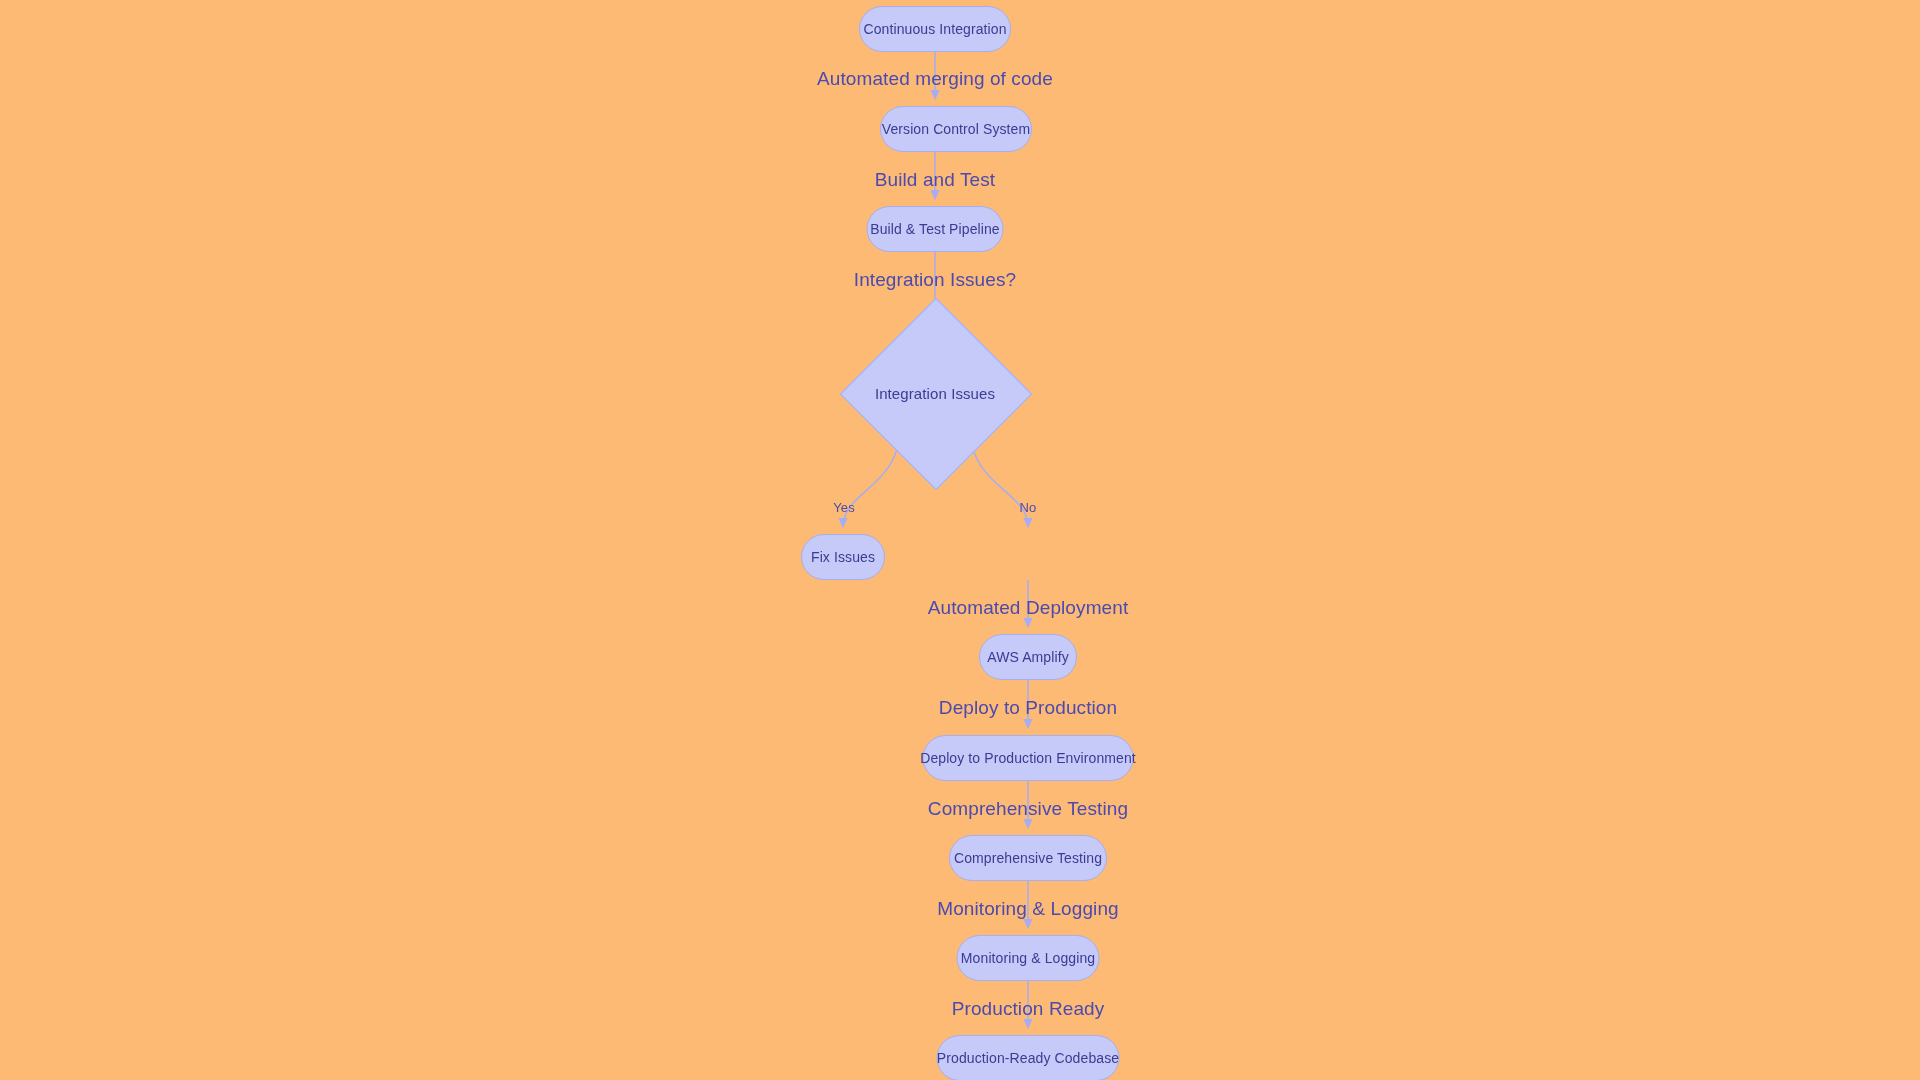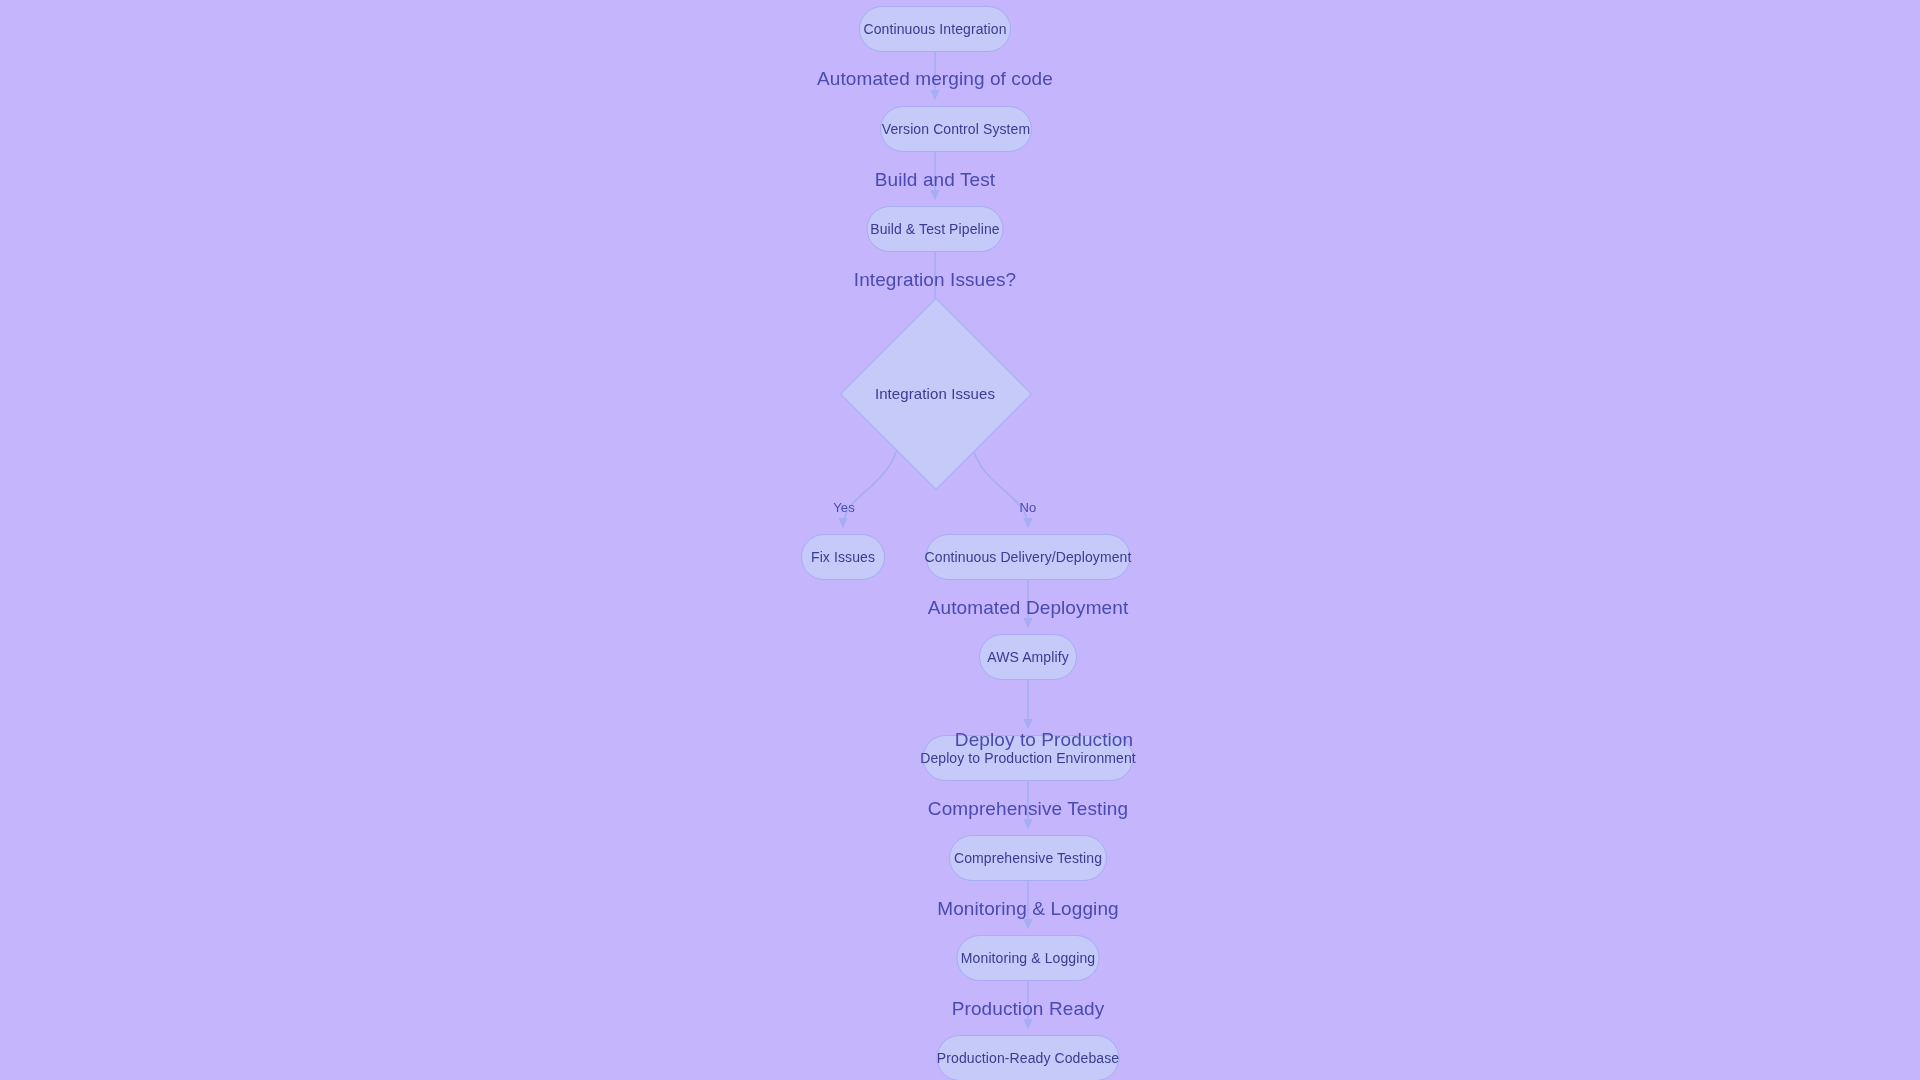--- a/index.html
+++ b/index.html
@@ -11,21 +11,21 @@
     width: 1920px;
     height: 1080px;
     overflow: hidden;
     font-family: "Liberation Sans", "DejaVu Sans", sans-serif;
   }
 
   #flow-canvas {
     position: relative;
     width: 1920px;
     height: 1080px;
-    background: #c4b5fd;
+    background: #fdba74;
   }
 
   #edge-layer {
     position: absolute;
     left: 0;
     top: 0;
     width: 1920px;
     height: 1080px;
     pointer-events: none;
   }
@@ -130,23 +130,20 @@
 
   <div class="node decision" style="left:935px; top:393px;">
     <span class="diamond-shape"></span>
     <span class="diamond-label">Integration Issues</span>
   </div>
 
   <div class="node process" style="left:843px; top:557px; width:84px;">
     <span>Fix Issues</span>
   </div>
 
-  <div class="node process" style="left:1028px; top:557px; width:205px;">
-    <span>Continuous Delivery/Deployment</span>
-  </div>
 
   <div class="node process" style="left:1028px; top:657px; width:98px;">
     <span>AWS Amplify</span>
   </div>
 
   <div class="node process" style="left:1028px; top:758px; width:211px;">
     <span>Deploy to Production Environment</span>
   </div>
 
   <div class="node process" style="left:1028px; top:858px; width:158px;">
@@ -166,21 +163,21 @@
   <div class="edge-label" style="left:935px; top:180px;">Build and Test</div>
 
   <div class="edge-label" style="left:935px; top:280px;">Integration Issues?</div>
 
   <div class="edge-label small" style="left:844px; top:507px;">Yes</div>
 
   <div class="edge-label small" style="left:1028px; top:507px;">No</div>
 
   <div class="edge-label" style="left:1028px; top:608px;">Automated Deployment</div>
 
-  <div class="edge-label" style="left:1028px; top:740px;margin-left:16px;">Deploy to Production</div>
+  <div class="edge-label" style="left:1028px; top:708px;">Deploy to Production</div>
 
   <div class="edge-label" style="left:1028px; top:809px;">Comprehensive Testing</div>
 
   <div class="edge-label" style="left:1028px; top:909px;">Monitoring &amp; Logging</div>
 
   <div class="edge-label" style="left:1028px; top:1009px;">Production Ready</div>
 
 </div>
 
 </body></html>

